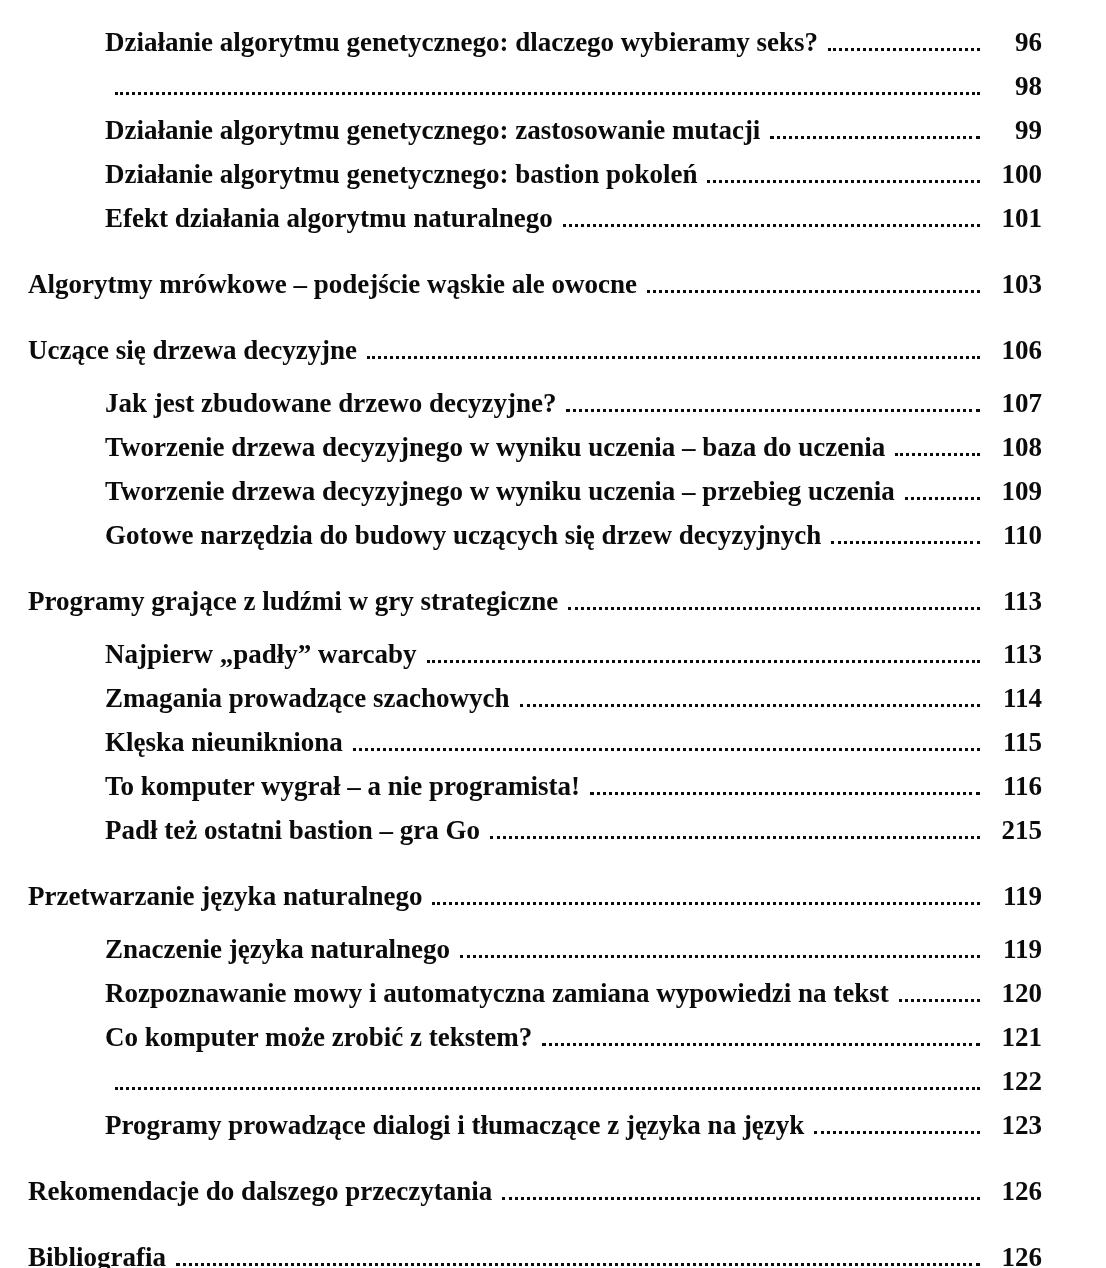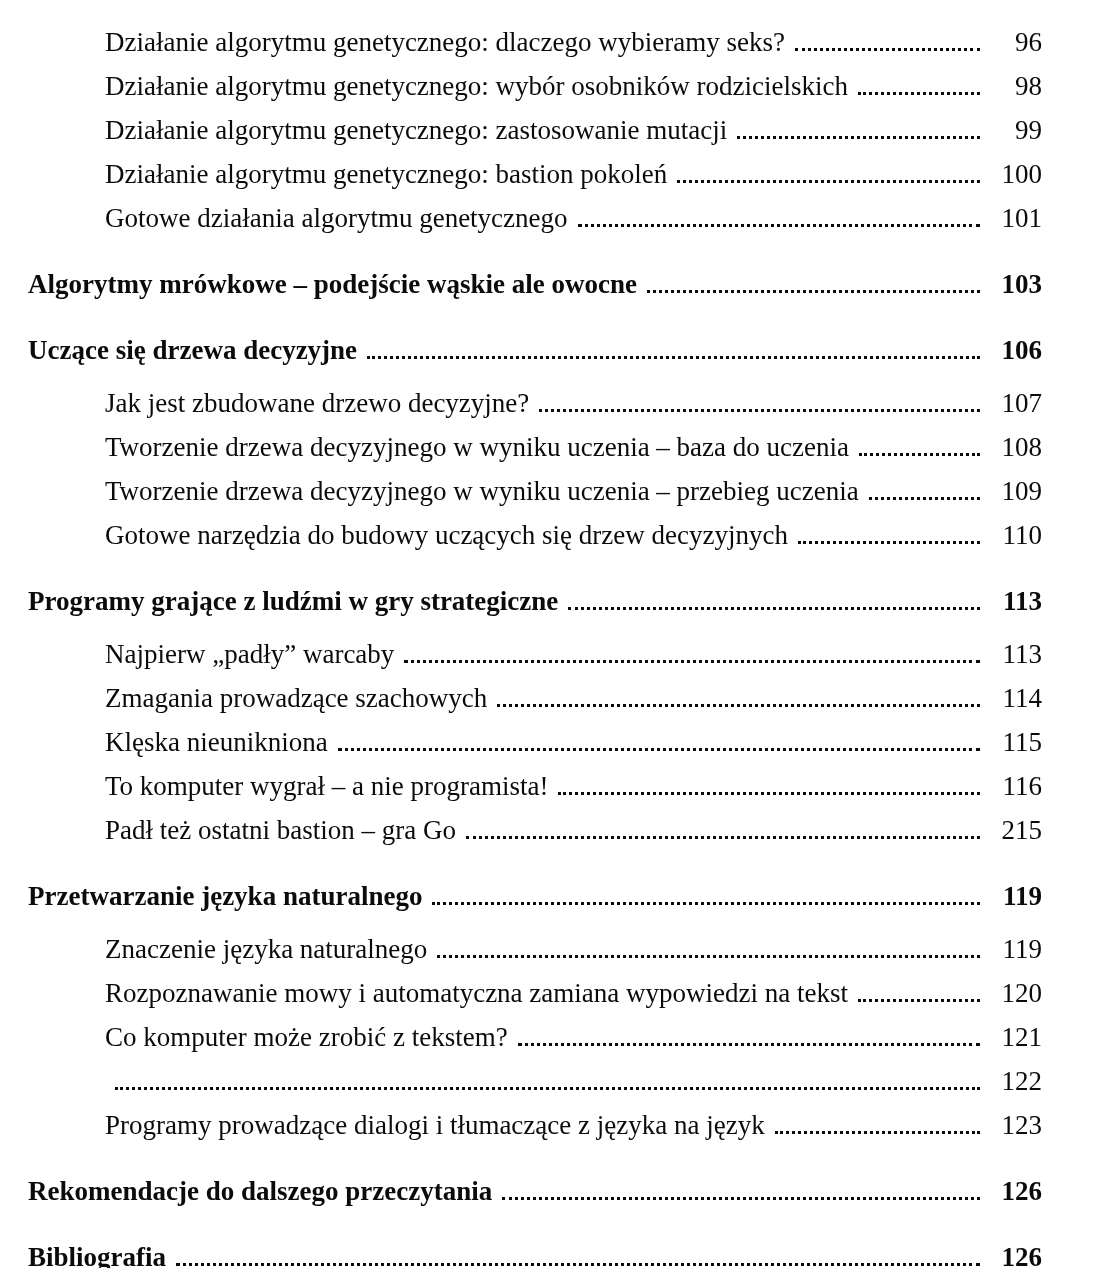--- a/index.html
+++ b/index.html
@@ -29,20 +29,21 @@
     font-size: 27px;
     white-space: nowrap;
   }
   .row.chapter {
     font-weight: bold;
     margin-top: 22px;
     margin-bottom: 9px;
   }
   .row.section {
     padding-left: 77px;
+    font-weight: bold;
   }
   .title {
     flex: 0 0 auto;
   }
   .leader {
     flex: 1 1 auto;
     min-width: 18px;
     align-self: flex-end;
     margin: 0 6px 13px 10px;
     border-bottom: 3px dotted #0b0b0b;
@@ -58,36 +59,35 @@
 <body>
 
 <div class="page">
   <div class="toc">
       <div class="row section">
     <span class="title">Działanie algorytmu genetycznego: dlaczego wybieramy seks?</span>
     <span class="leader"></span>
     <span class="pagenum">96</span>
   </div>
       <div class="row section">
-    <span class="title">Działanie algorytmu genetycznego: wybór osobników rodzicielskich</span>
     <span class="leader"></span>
     <span class="pagenum">98</span>
   </div>
       <div class="row section">
     <span class="title">Działanie algorytmu genetycznego: zastosowanie mutacji</span>
     <span class="leader"></span>
     <span class="pagenum">99</span>
   </div>
       <div class="row section">
     <span class="title">Działanie algorytmu genetycznego: bastion pokoleń</span>
     <span class="leader"></span>
     <span class="pagenum">100</span>
   </div>
       <div class="row section">
-    <span class="title">Gotowe działania algorytmu genetycznego</span>
+    <span class="title">Efekt działania algorytmu naturalnego</span>
     <span class="leader"></span>
     <span class="pagenum">101</span>
   </div>
       <div class="row chapter">
     <span class="title">Algorytmy mrówkowe – podejście wąskie ale owocne</span>
     <span class="leader"></span>
     <span class="pagenum">103</span>
   </div>
       <div class="row chapter">
     <span class="title">Uczące się drzewa decyzyjne</span>

